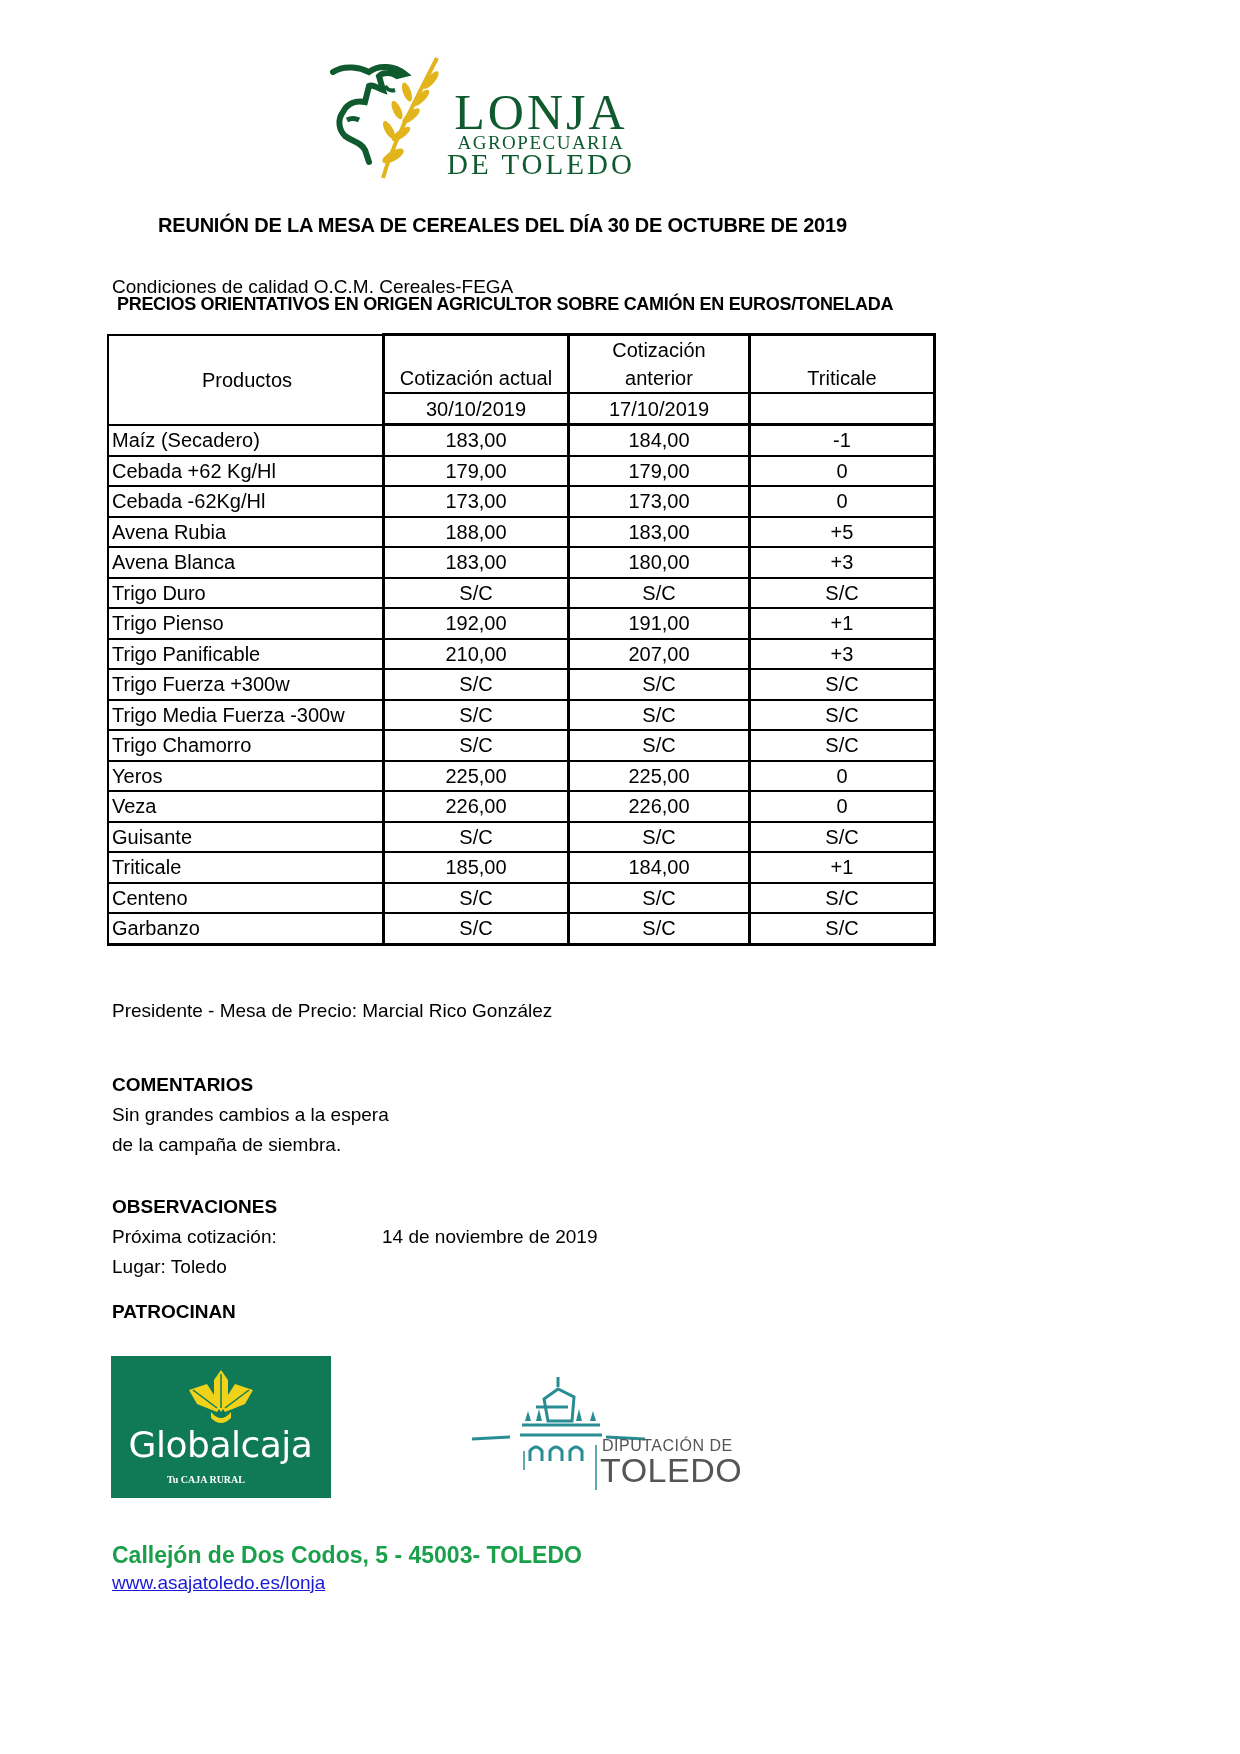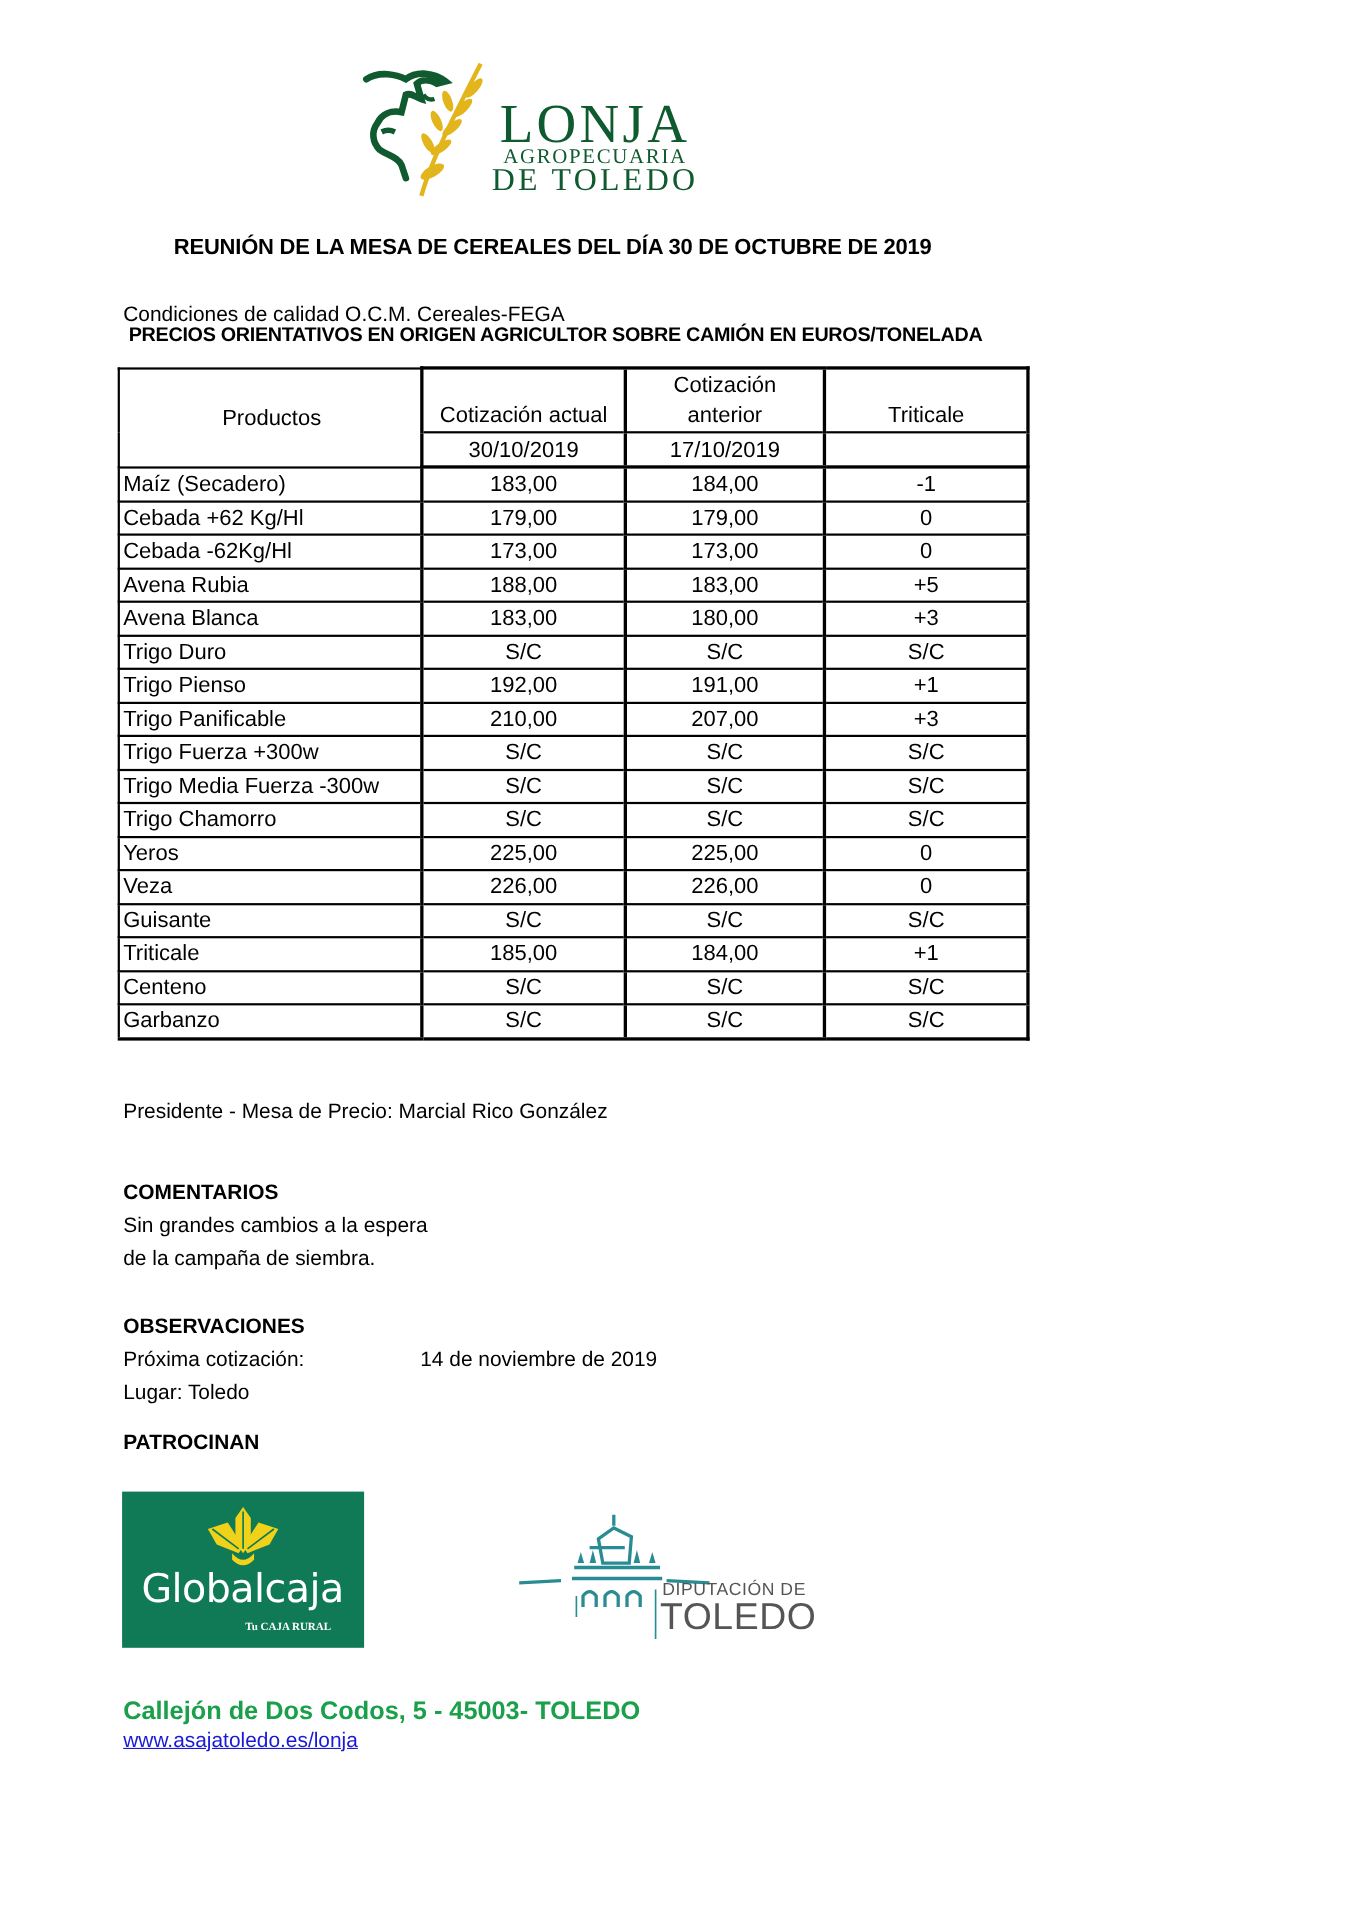--- a/index.html
+++ b/index.html
@@ -38,21 +38,21 @@
     .president { top: 996px; }
     .comments { top: 1055px; }
     .obs { top: 1177px; }
     .bold { font-weight: bold; margin-top: 15px; }
     .next-date { position: absolute; left: 270px; }
     .row-rel { position: relative; }
 
     
     .globalcaja { position: absolute; left: 111px; top: 1356px; width: 220px; height: 142px; background: #0f7a55; }
     .globalcaja .gc-name { position: absolute; left: 0; width: 195px; top: 68px; text-align: center; color: #fff; font-size: 36px; font-family: "DejaVu Sans", sans-serif; letter-spacing: -0.5px; margin-left: 12px; }
-    .globalcaja .gc-tag { position: absolute; left: 0; width: 190px; top: 118px; text-align: right; color: #fff; font-size: 10px; font-family: "Liberation Serif", serif; font-weight: bold; }
+    .globalcaja .gc-tag { position: absolute; left: 0; width: 190px; top: 118px; text-align: center; color: #fff; font-size: 10px; font-family: "Liberation Serif", serif; font-weight: bold; }
     .globalcaja svg { position: absolute; left: 70px; top: 12px; }
 
     .diputacion { position: absolute; left: 470px; top: 1365px; width: 300px; height: 140px; text-decoration: underline; }
     .dip-line1 { position: absolute; left: 132px; top: 72px; color: #555; font-size: 16px; letter-spacing: 0.5px; white-space: nowrap; }
     .dip-line2 { position: absolute; left: 130px; top: 86px; color: #555; font-size: 34px; letter-spacing: 0.5px; white-space: nowrap; }
 
     .address { position: absolute; left: 112px; top: 1542px; color: #1aa04a; font-weight: bold; font-size: 23px; white-space: nowrap; }
     .website { position: absolute; left: 112px; top: 1572px; color: #1a1ad6; text-decoration: underline; font-size: 19px; white-space: nowrap; }
   </style>
 </head>

